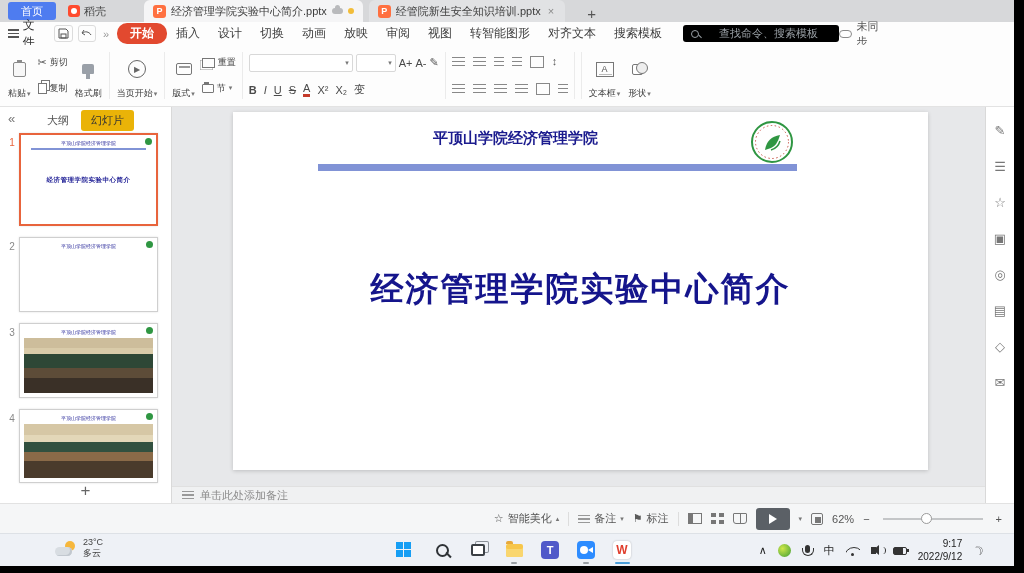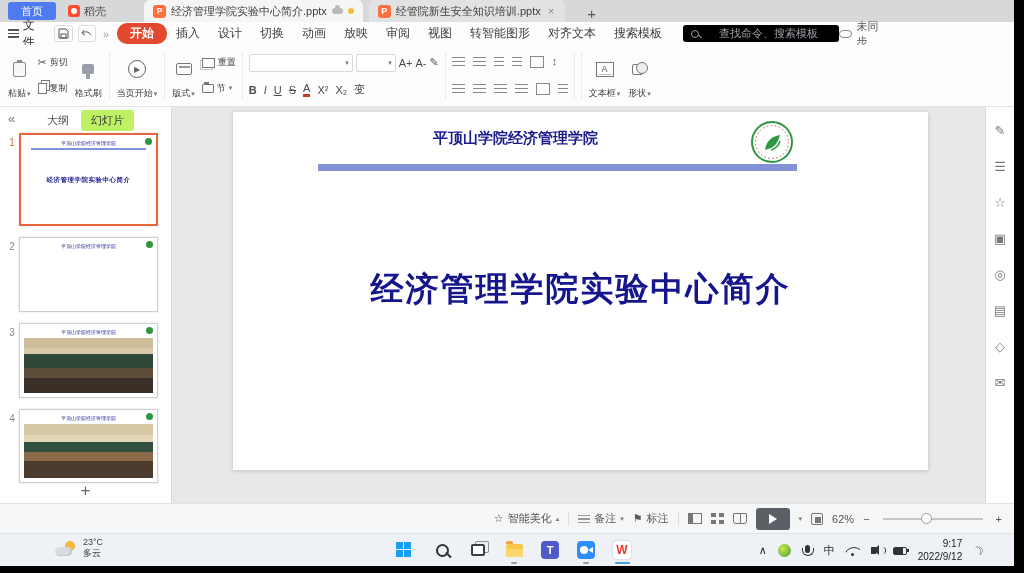--- a/index.html
+++ b/index.html
@@ -72,21 +72,21 @@
   .ico-shapes{width:16px;height:14px;position:relative}
   .ico-shapes::before{content:"";position:absolute;left:0;top:2px;width:9px;height:9px;border:1.2px solid #777;border-radius:2px;background:#fff}
   .ico-shapes::after{content:"";position:absolute;right:0;top:0;width:10px;height:10px;border:1.2px solid #777;border-radius:50%;background:#eee}
 
   
   .main{position:absolute;left:0;top:107px;width:1014px;height:396px;display:flex}
   .sidepanel{width:172px;background:#fff;border-right:1px solid #d9d9d9;position:relative;font-size:11px;color:#555}
   .panel-tabs{height:26px;display:flex;align-items:center;justify-content:center;gap:2px;position:relative}
   .collapse{position:absolute;left:8px;top:4px;color:#777;font-size:13px}
   .ptab{padding:3px 10px;border-radius:3px}
-  .ptab.active{background:#bef264;color:#333}
+  .ptab.active{background:#eab308;color:#333}
   .thumb-row{display:flex;padding-left:5px;margin-bottom:11px}
   .tnum{width:14px;font-size:10px;color:#888;padding-top:4px;text-align:center}
   .tnum.sel{color:#e8643c}
   .tcard{width:139px;background:#fff;border:1px solid #cfcfcf;box-shadow:0 0 2px rgba(0,0,0,.12);position:relative;overflow:hidden}
   .tcard.sel{border:2px solid #e8643c}
   .tc-head{height:13px;position:relative;text-align:center}
   .tc-head .mini-h{font-size:5px;color:#1c1c94;line-height:13px}
   .tc-dot{position:absolute;right:4px;top:3px;width:7px;height:7px;border-radius:50%;background:#2f9642}
   .tc-rule{height:2px;background:#8193d6;margin:0 10px}
   .tc-title{font-size:6.5px;font-weight:bold;color:#1c1c94;text-align:center;margin-top:26px;letter-spacing:.5px}
@@ -411,20 +411,24 @@
             <svg class="slide-logo" viewBox="0 0 44 44">
               <circle cx="22" cy="22" r="20" fill="#fff" stroke="#2f9642" stroke-width="2"></circle>
               <circle cx="22" cy="22" r="16.5" fill="none" stroke="#c9574b" stroke-width="1" stroke-dasharray="1.5 2.5"></circle>
               <path d="M15 30 q2 -13 15 -15 q-3 11 -9 13 z" fill="#2f9642"></path>
               <path d="M21 30 q7 -2 9 -9" stroke="#2f9642" stroke-width="1.5" fill="none"></path>
             </svg>
             <div class="slide-rule"></div>
             <div class="slide-title">经济管理学院实验中心简介</div>
           </div>
         </div>
+        <div class="notesbar">
+          <span class="ico-notes"></span>
+          <span>单击此处添加备注</span>
+        </div>
       </div>
 
       <div class="rightbar">
         <span>✎</span>
         <span>☰</span>
         <span>☆</span>
         <span>▣</span>
         <span>◎</span>
         <span>▤</span>
         <span>◇</span>

